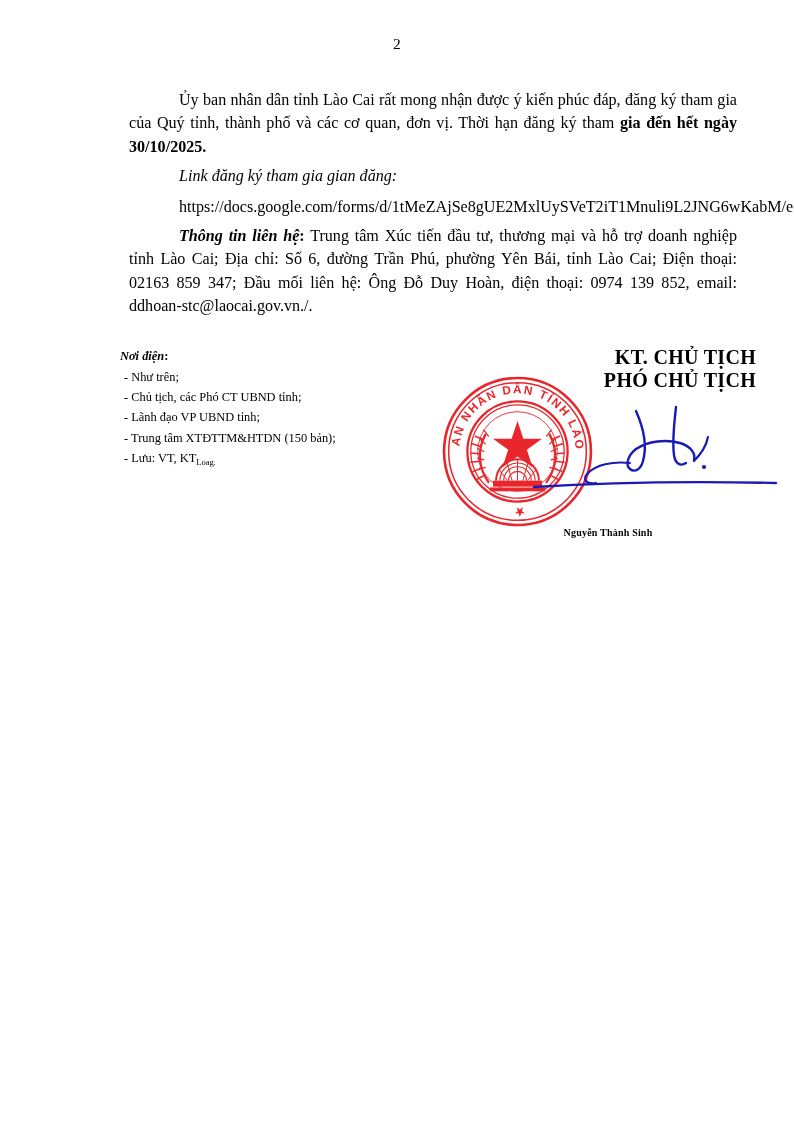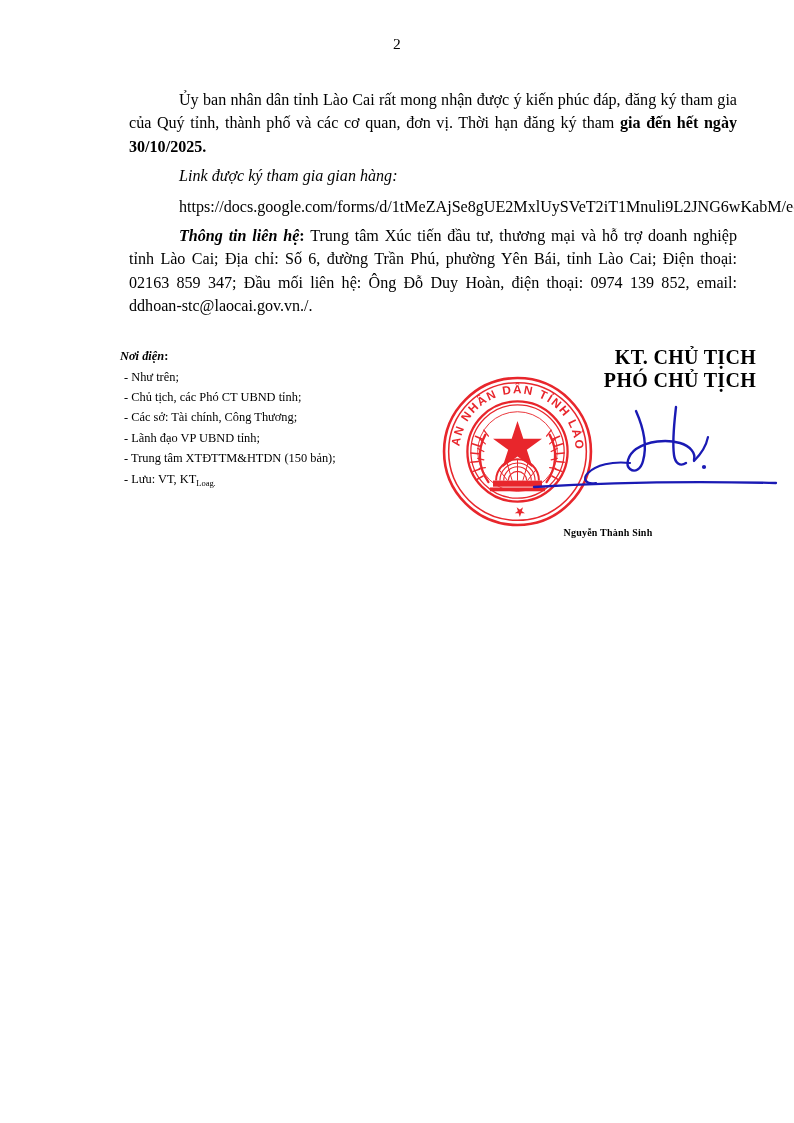--- a/index.html
+++ b/index.html
@@ -177,37 +177,36 @@
 <body>
 
 <div class="page">
 
   <div class="page-number">2</div>
 
   <div class="body-col">
 
     <p class="para"><span>Ủy ban nhân dân tỉnh Lào Cai rất mong nhận được ý kiến phúc đáp, đăng ký tham gia của Quý tỉnh, thành phố và các cơ quan, đơn vị. Thời hạn đăng ký tham </span><b>gia đến hết ngày 30/10/2025.</b></p>
 
-    <p class="para-italic-label">Link được ký tham gia gian hàng:</p>
+    <p class="para-italic-label">Link đăng ký tham gia gian đăng:</p>
 
     <p class="para-link"><span class="url-wrap">https://docs.google.com/forms/d/1tMeZAjSe8gUE2MxlUySVeT2iT1Mnuli9L2JNG6wKabM/edit.</span></p>
 
     <p class="para"><span class="bi">Thông tin liên hệ</span><b>:</b><span> Trung tâm Xúc tiến đầu tư, thương mại và hỗ trợ doanh nghiệp tỉnh Lào Cai; Địa chỉ: Số 6, đường Trần Phú, phường Yên Bái, tỉnh Lào Cai; Điện thoại: 02163 859 347; Đầu mối liên hệ: Ông Đỗ Duy Hoàn, điện thoại: 0974 139 852, email: ddhoan-stc@laocai.gov.vn./.</span></p>
 
   </div>
 
   <div class="lower">
 
     <div class="recipients">
       <div class="recipients-title"><span>Nơi điện</span><span class="colon">:</span></div>
 
       <ul class="recipients-list">
         <li><span>- Như trên;</span></li>
         <li><span>- Chủ tịch, các Phó CT UBND tỉnh;</span></li>
-        <li><span>- Các sở: Tài chính, Công Thương;</span></li>
         <li><span>- Lãnh đạo VP UBND tỉnh;</span></li>
         <li><span>- Trung tâm XTĐTTM&amp;HTDN (150 bản);</span></li>
         <li><span>- Lưu: VT, KT</span><span class="sub">Loag.</span></li>
       </ul>
     </div>
 
     <div class="signature-block">
 
       <div class="sign-title">KT. CHỦ TỊCH</div>
       <div class="sign-title">PHÓ CHỦ TỊCH</div>

